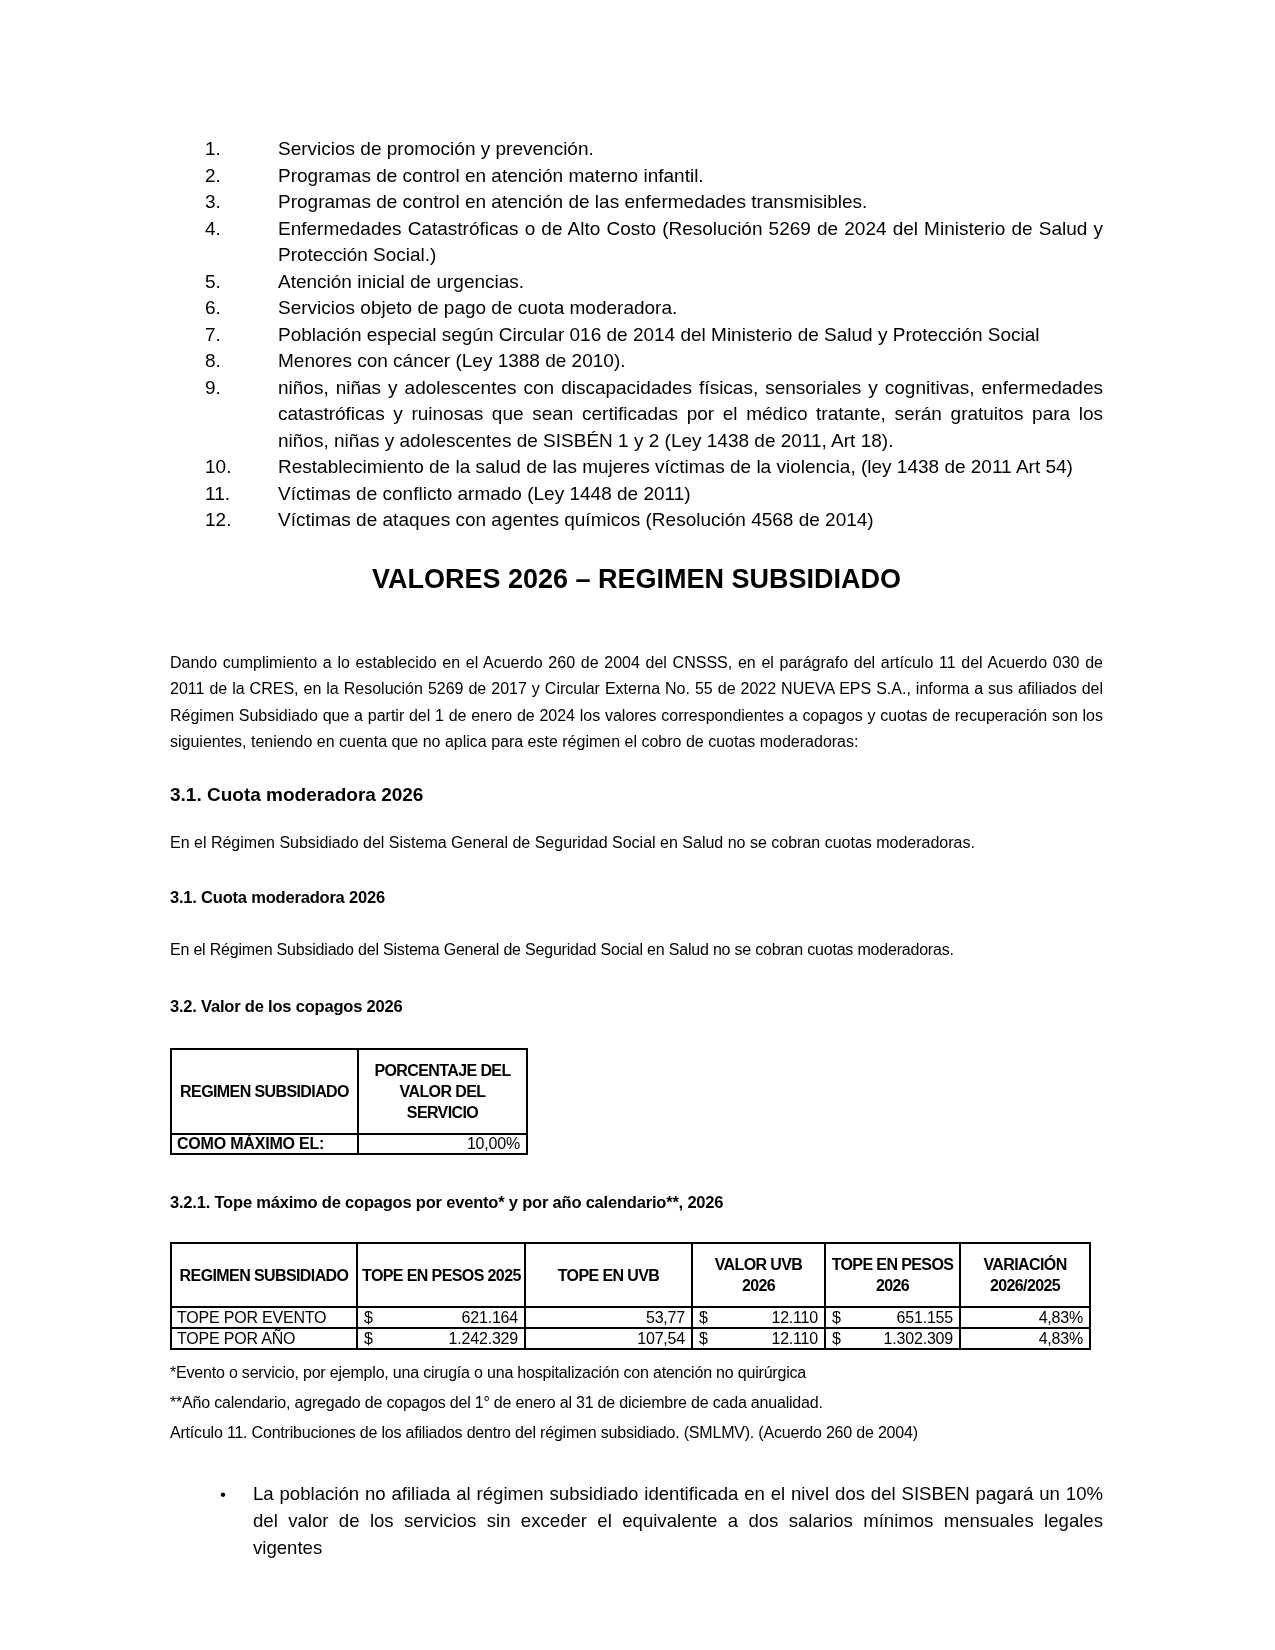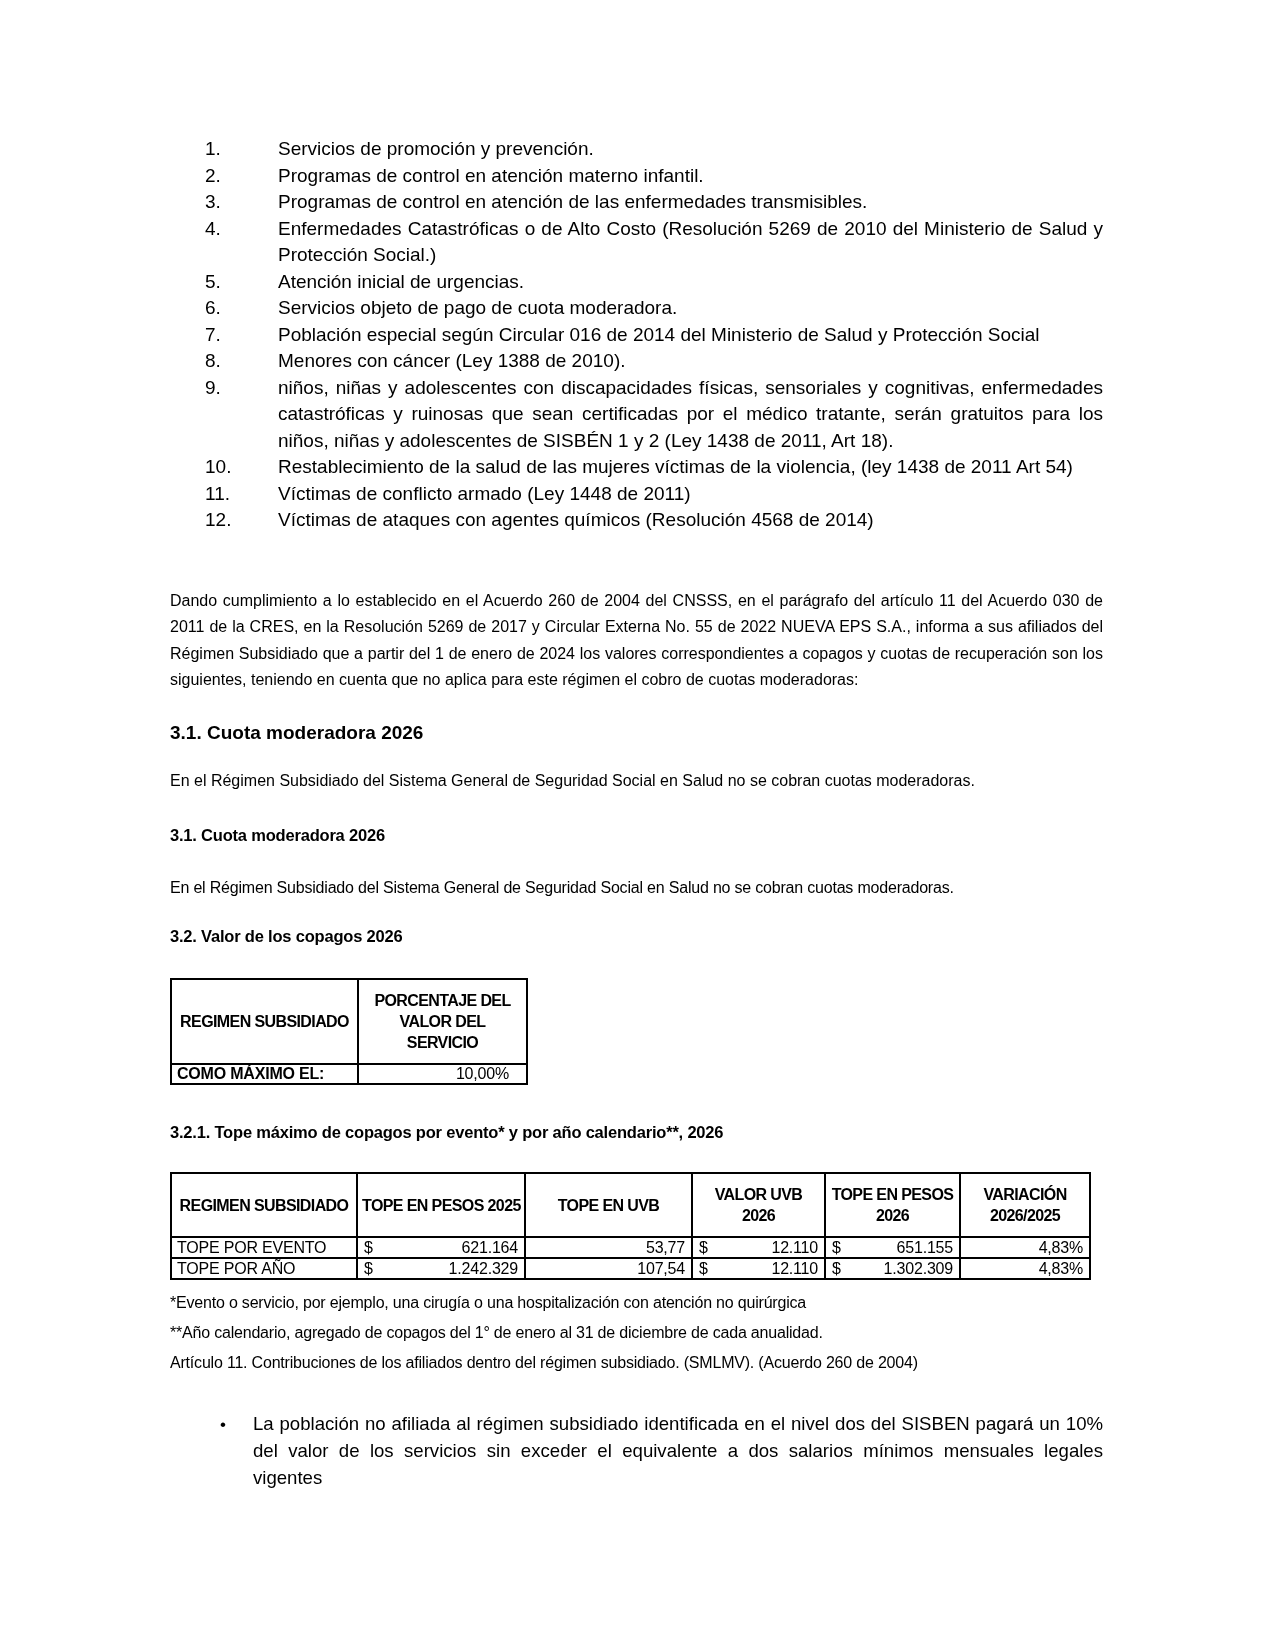--- a/index.html
+++ b/index.html
@@ -18,34 +18,34 @@
 
   
   .p-arial { font-size: 16px; line-height: 26.5px; text-align: justify; }
   .intro { margin-top: 54px; }
   .h-arial { font-size: 19px; font-weight: bold; margin-top: 28px; }
   .p-after-h { margin-top: 24px; }
 
   
   .h-cal { font-size: 16.5px; font-weight: bold; letter-spacing: -0.2px; margin-top: 32px; }
   .p-cal { font-size: 16px; letter-spacing: -0.2px; margin-top: 34px; }
-  .h-cal-32 { margin-top: 30px; }
+  .h-cal-32 { margin-top: 38px; }
   .h-cal-321 { margin-top: 38px; }
 
   
   table { border-collapse: collapse; table-layout: fixed; }
   th, td { border: 2px solid #000000; vertical-align: middle; overflow: hidden; }
   th { font-weight: bold; font-size: 16px; letter-spacing: -0.6px; text-align: center; line-height: 21px; padding: 10px 4px; }
   td { font-size: 16px; letter-spacing: -0.2px; }
 
   .t1 { width: 356px; margin-top: 32px; }
   .t1 .th-row { height: 76px; }
   .t1 .td-row { height: 17px; }
   .t1 .cell-label { font-weight: bold; padding-left: 5px; white-space: nowrap; }
-  .t1 .cell-val { text-align: right; padding-right: 17px; }
+  .t1 .cell-val { text-align: right; padding-right: 6px; }
 
   .t2 { width: 919px; margin-top: 30px; }
   .t2 .th-row { height: 62px; }
   .t2 .td-row { height: 21px; }
   .t2 .nowrap { white-space: nowrap; }
   .t2 .cell-label { padding-left: 5px; white-space: nowrap; }
   .t2 .cell-right { text-align: right; padding-right: 6px; margin-left: 29px; }
   .money-wrap { display: flex; justify-content: space-between; align-items: center; padding: 0 6px 0 6px; }
 
   
@@ -70,21 +70,21 @@
     <div class="li">
       <span class="li-num">2.</span>
       <span class="li-text">Programas de control en atención materno infantil.</span>
     </div>
     <div class="li">
       <span class="li-num">3.</span>
       <span class="li-text">Programas de control en atención de las enfermedades transmisibles.</span>
     </div>
     <div class="li">
       <span class="li-num">4.</span>
-      <span class="li-text">Enfermedades Catastróficas o de Alto Costo (Resolución 5269 de 2010 del Ministerio de Salud y Protección Social.)</span>
+      <span class="li-text">Enfermedades Catastróficas o de Alto Costo (Resolución 5269 de 2024 del Ministerio de Salud y Protección Social.)</span>
     </div>
     <div class="li">
       <span class="li-num">5.</span>
       <span class="li-text">Atención inicial de urgencias.</span>
     </div>
     <div class="li">
       <span class="li-num">6.</span>
       <span class="li-text">Servicios objeto de pago de cuota moderadora.</span>
     </div>
     <div class="li">
@@ -106,20 +106,21 @@
     <div class="li">
       <span class="li-num">11.</span>
       <span class="li-text">Víctimas de conflicto armado (Ley 1448 de 2011)</span>
     </div>
     <div class="li">
       <span class="li-num">12.</span>
       <span class="li-text">Víctimas de ataques con agentes químicos (Resolución 4568 de 2014)</span>
     </div>
   </div>
 
+  <h1 class="main-title">VALORES 2026 – REGIMEN SUBSIDIADO</h1>
 
   <p class="p-arial intro">Dando cumplimiento a lo establecido en el Acuerdo 260 de 2004 del CNSSS, en el parágrafo del artículo 11 del Acuerdo 030 de 2011 de la CRES, en la Resolución 5269 de 2017 y Circular Externa No. 55 de 2022 NUEVA EPS S.A., informa a sus afiliados del Régimen Subsidiado que a partir del 1 de enero de 2024 los valores correspondientes a copagos y cuotas de recuperación son los siguientes, teniendo en cuenta que no aplica para este régimen el cobro de cuotas moderadoras:</p>
 
   <h2 class="h-arial">3.1. Cuota moderadora 2026</h2>
   <p class="p-arial p-after-h">En el Régimen Subsidiado del Sistema General de Seguridad Social en Salud no se cobran cuotas moderadoras.</p>
 
   <h2 class="h-cal">3.1. Cuota moderadora 2026</h2>
   <p class="p-cal">En el Régimen Subsidiado del Sistema General de Seguridad Social en Salud no se cobran cuotas moderadoras.</p>
 
   <h2 class="h-cal h-cal-32">3.2. Valor de los copagos 2026</h2>

